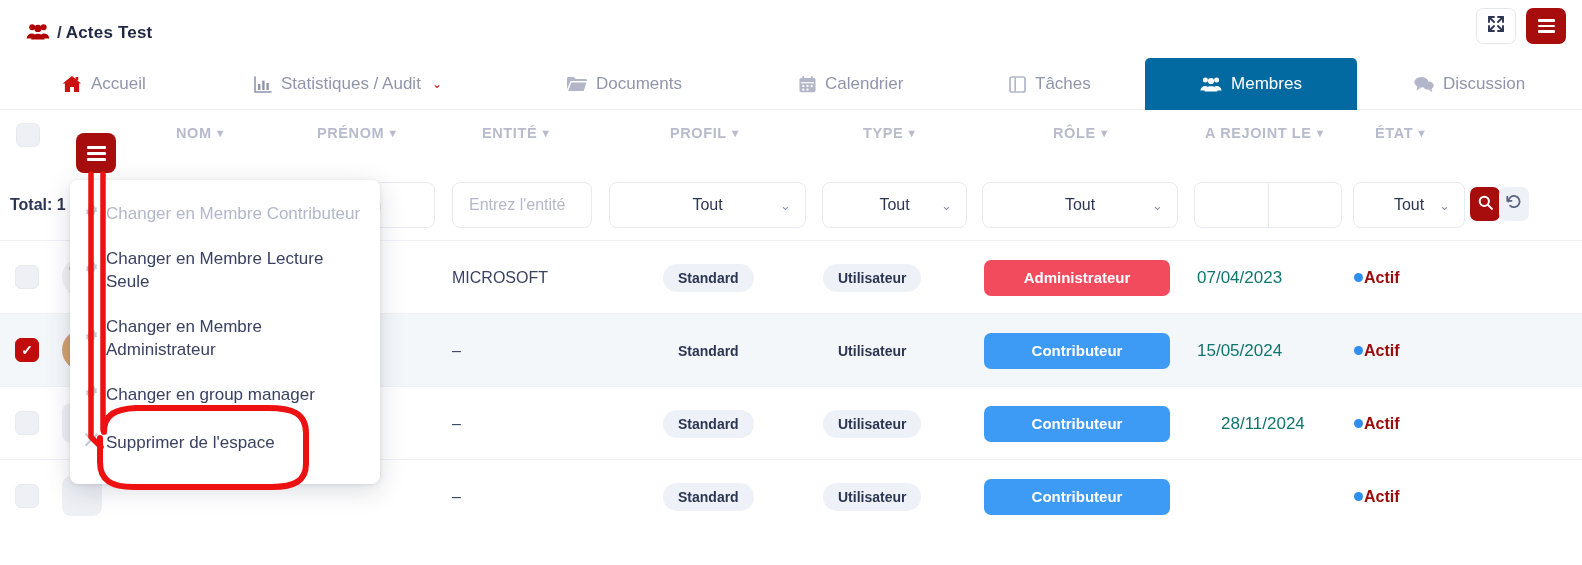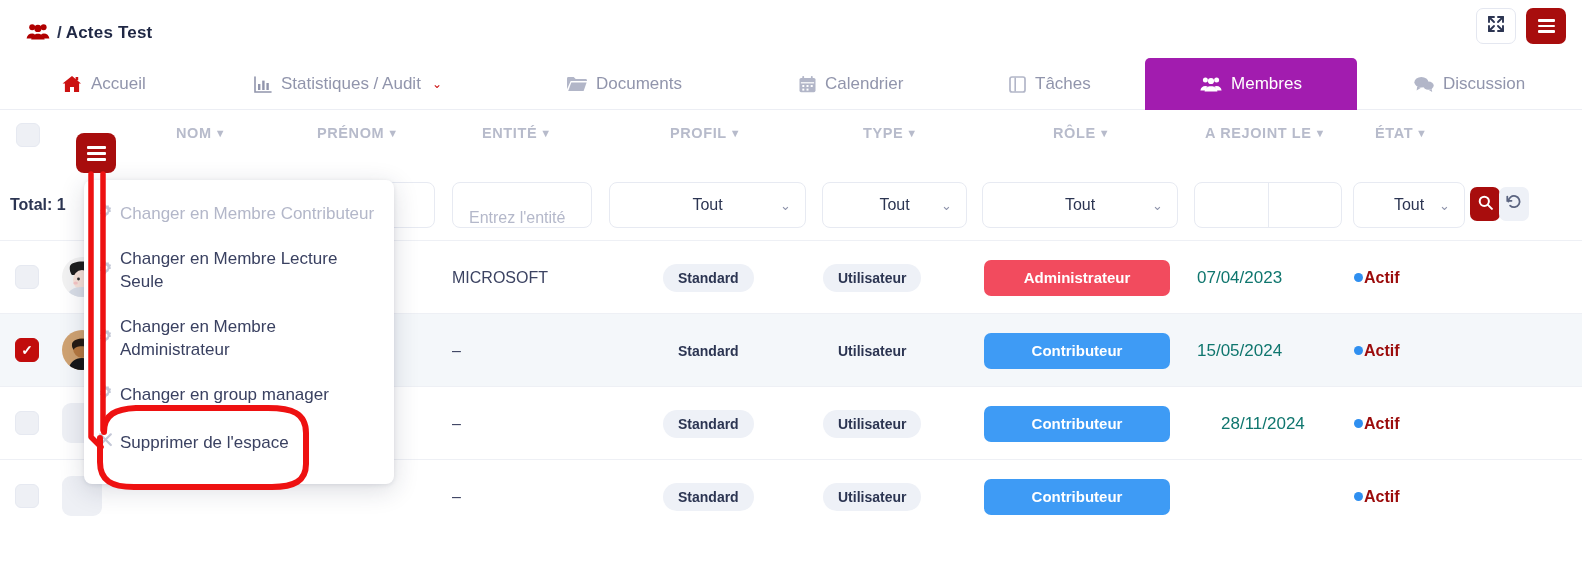--- a/index.html
+++ b/index.html
@@ -43,21 +43,21 @@
     border-bottom: 1px solid #eceef4; background: #fff;
   }
   .tab {
     position: absolute; top: 0; height: 52px;
     display: flex; align-items: center; gap: 9px;
     font-size: 17px; color: #9195ac; white-space: nowrap;
     padding: 0 14px;
   }
   .tab .ti { font-size: 16px; display: inline-flex; align-items: center; }
   .tab.active {
-    background: #a21caf; color: #fff; border-radius: 5px 5px 0 0;
+    background: #0369a1; color: #fff; border-radius: 5px 5px 0 0;
     justify-content: center;
   }
   .tab.active .ti { color: #fff; }
   .tab .ti.red { color: #cc1111; }
   .caret { font-size: 12px; color: #cc1111; margin-left: 2px; }
 
   
   .theadrow {
     position: absolute; top: 110px; left: 0; width: 1582px; height: 55px;
     background: #fff;
@@ -155,21 +155,21 @@
   }
   .ph-av { position:absolute; left: 62px; top: 16px; width: 40px; height: 40px;
            border-radius: 9px; background:#eef0f5; }
   .rowcb { position: absolute; left: 15px; top: 24px; }
 
   
   .menu {
     position: absolute; left: 70px; top: 180px; width: 310px;
     background: #fff; border-radius: 8px;
     box-shadow: 0 6px 26px rgba(30,40,70,.16), 0 1px 4px rgba(30,40,70,.10);
-    padding: 12px 0 18px 0; z-index: 20; margin-left: 14px;
+    padding: 12px 0 18px 0; z-index: 20;
   }
   .mitem {
     display: flex; align-items: center; gap: 14px;
     padding: 11px 18px 11px 36px; position: relative;
     font-size: 17px; color: #3a4161; line-height: 1.35;
   }
   .mitem.disabled { color: #b3b7c9; }
   .mitem .gear { position: absolute; left: 14px; top: 50%; transform: translateY(-50%);
                  color: #c3c7d6; font-size: 15px; }
   .mitem .xg  { position: absolute; left: 14px; top: 50%; transform: translateY(-50%);
@@ -359,21 +359,21 @@
         <i></i>
         <i></i>
         <i></i>
       </span>
   </div>
 
   <div class="filterrow">
     <div class="fin" style="left:310px; width:125px;">
       <span>prénom</span>
     </div>
-    <div class="fin" style="left:452px; width:140px;align-items:flex-end;">
+    <div class="fin" style="left:452px; width:140px;">
       <span>Entrez l'entité</span>
     </div>
     <div class="fsel" style="left:609px; width:197px;">
       <span>Tout</span>
       <span class="chev">⌄</span>
     </div>
     <div class="fsel" style="left:822px; width:145px;">
       <span>Tout</span>
       <span class="chev">⌄</span>
     </div>

